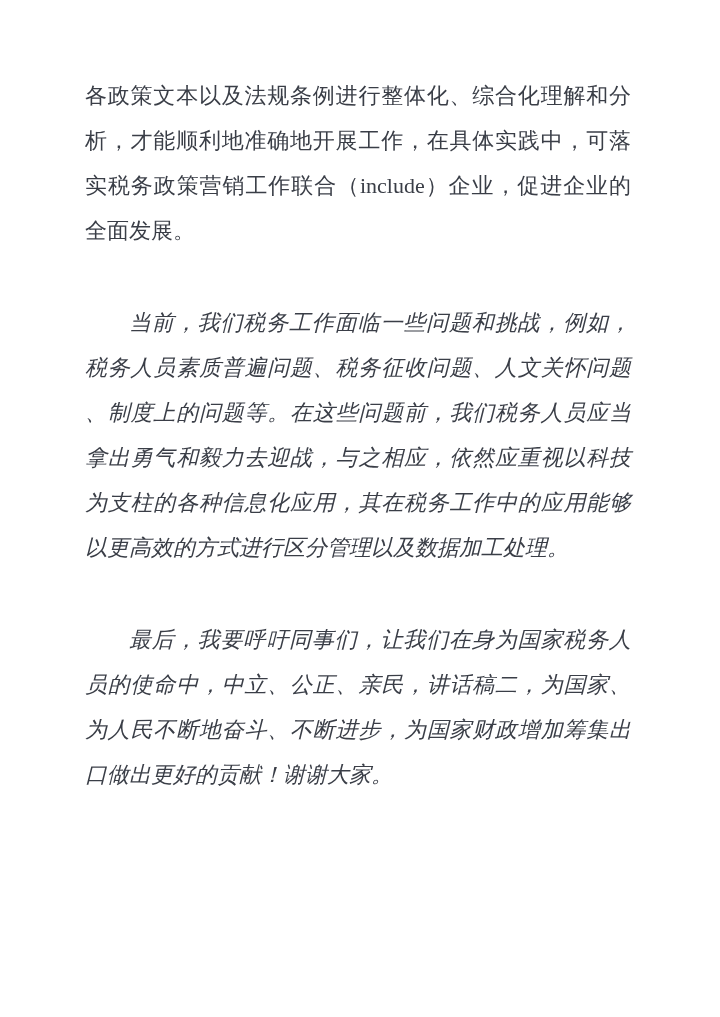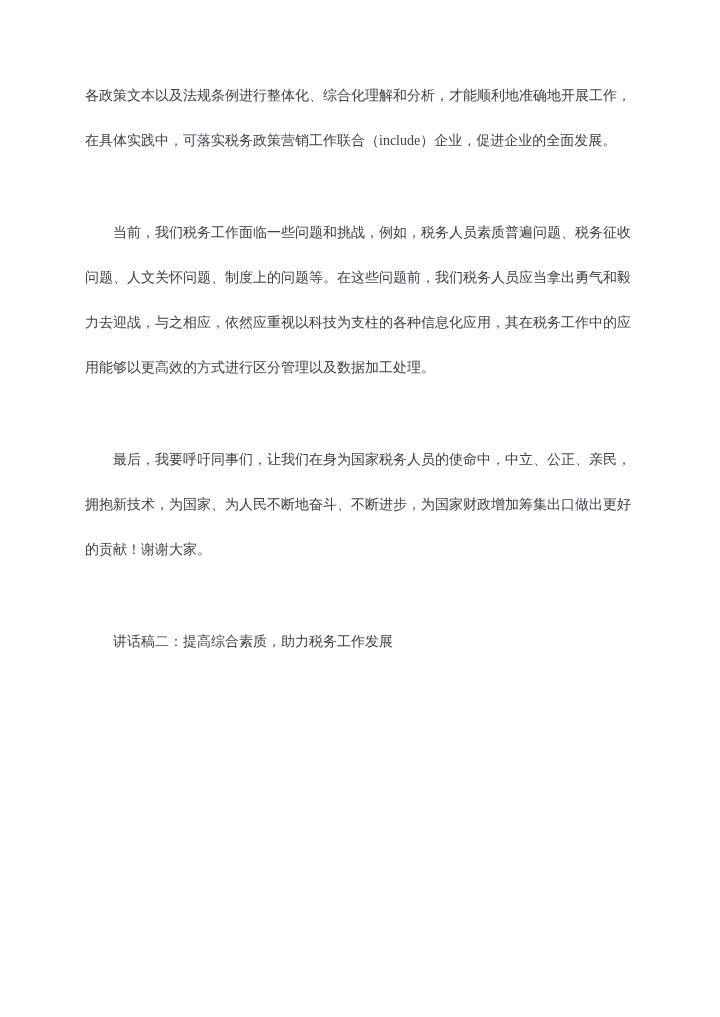--- a/index.html
+++ b/index.html
@@ -16,37 +16,37 @@
   .page {
     box-sizing: border-box;
     width: 720px;
     height: 1017px;
     padding: 73px 88px 0 85px;
     background: #ffffff;
   }
   .doc-body p {
     margin: 0;
     width: 546px;
-    font-size: 14px;
+    font-size: 22px;
     line-height: 45px;
     color: #3a3e47;
     text-align: justify;
     line-break: anywhere;
     letter-spacing: 0;
   }
   .doc-body p + p {
     margin-top: 47px; 
+    font-style: italic;
   }
   .doc-body p.indent {
     text-indent: 2em;
   }
 </style>
 </head>
 <body>
 
 <div class="page">
   <div class="doc-body">
     <p>各政策文本以及法规条例进行整体化、综合化理解和分析，才能顺利地准确地开展工作，在具体实践中，可落实税务政策营销工作联合（include）企业，促进企业的全面发展。</p>
     <p class="indent">当前，我们税务工作面临一些问题和挑战，例如，税务人员素质普遍问题、税务征收问题、人文关怀问题、制度上的问题等。在这些问题前，我们税务人员应当拿出勇气和毅力去迎战，与之相应，依然应重视以科技为支柱的各种信息化应用，其在税务工作中的应用能够以更高效的方式进行区分管理以及数据加工处理。</p>
-    <p class="indent">最后，我要呼吁同事们，让我们在身为国家税务人员的使命中，中立、公正、亲民，拥抱新技术，为国家、为人民不断地奋斗、不断进步，为国家财政增加筹集出口做出更好的贡献！谢谢大家。</p>
-    <p class="indent">讲话稿二：提高综合素质，助力税务工作发展</p>
+    <p class="indent">最后，我要呼吁同事们，让我们在身为国家税务人员的使命中，中立、公正、亲民，讲话稿二，为国家、为人民不断地奋斗、不断进步，为国家财政增加筹集出口做出更好的贡献！谢谢大家。</p>
   </div>
 </div>
 
 </body></html>

